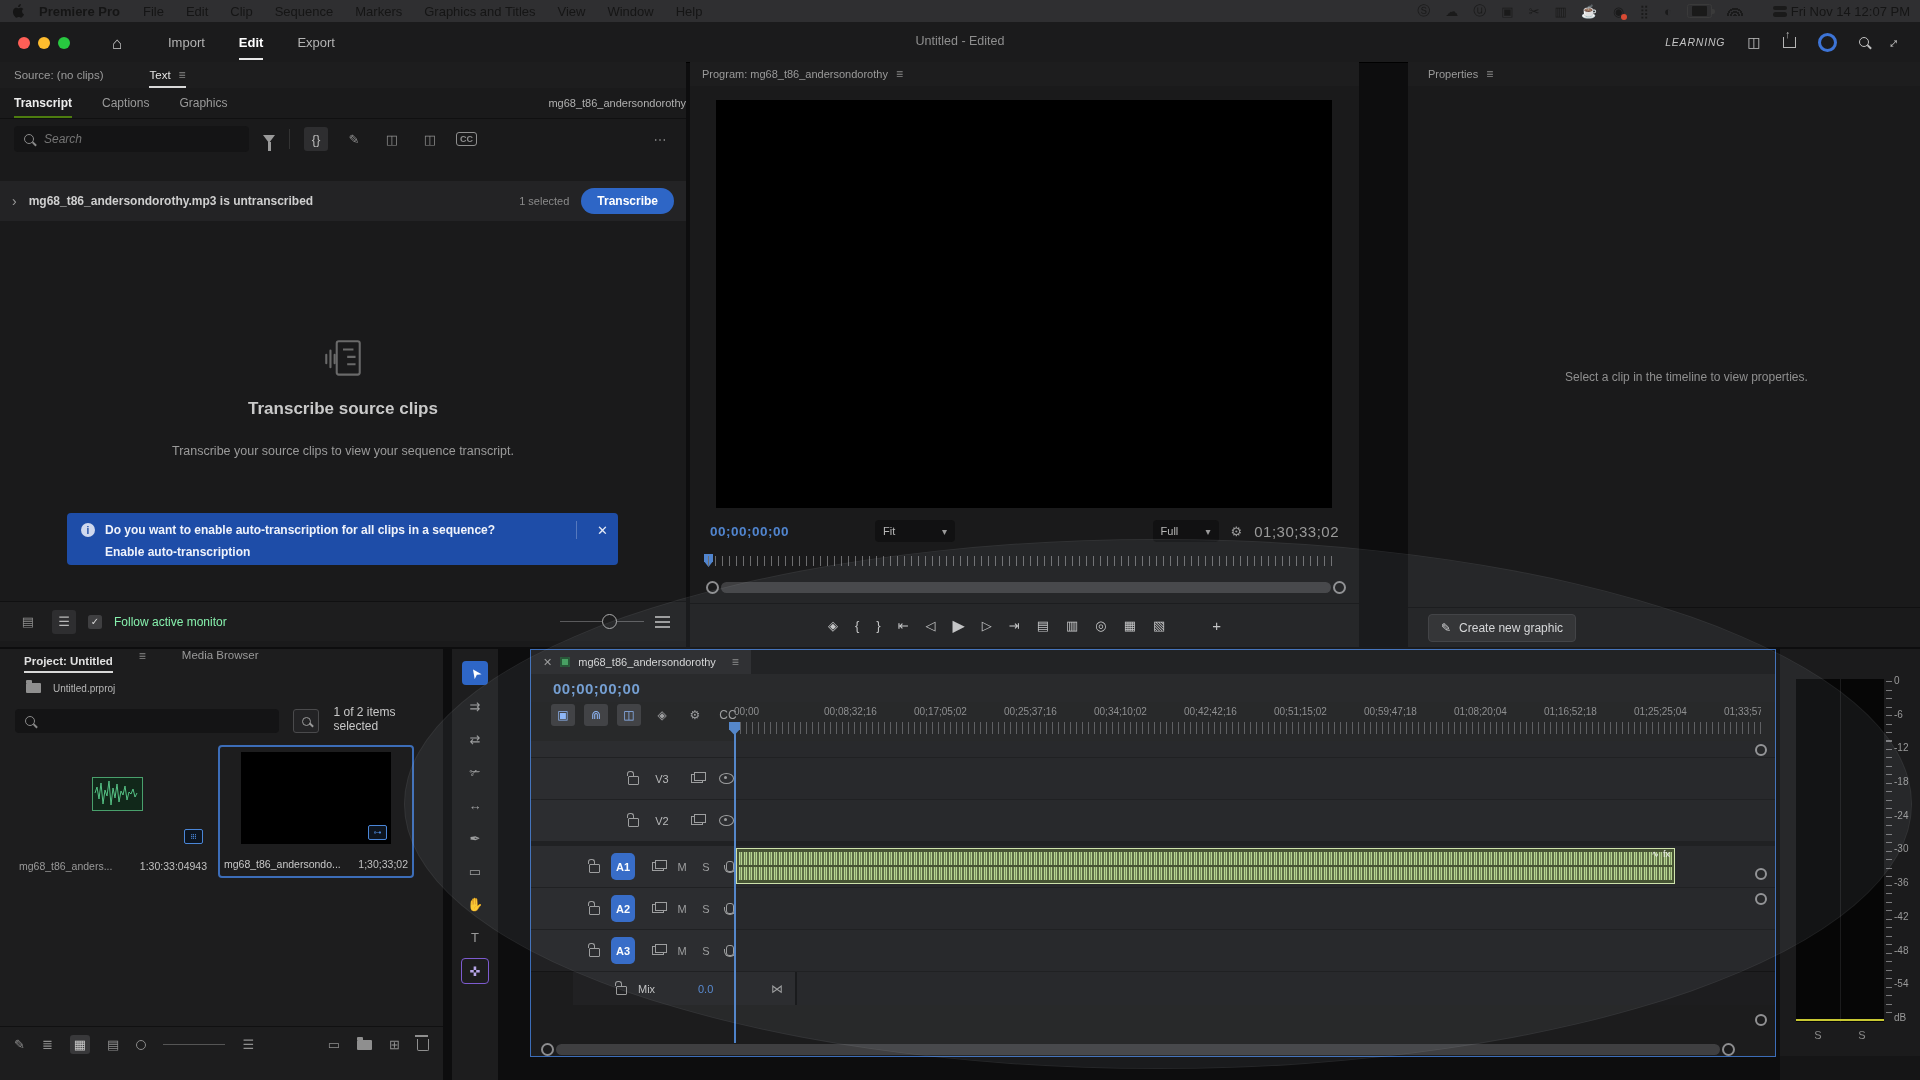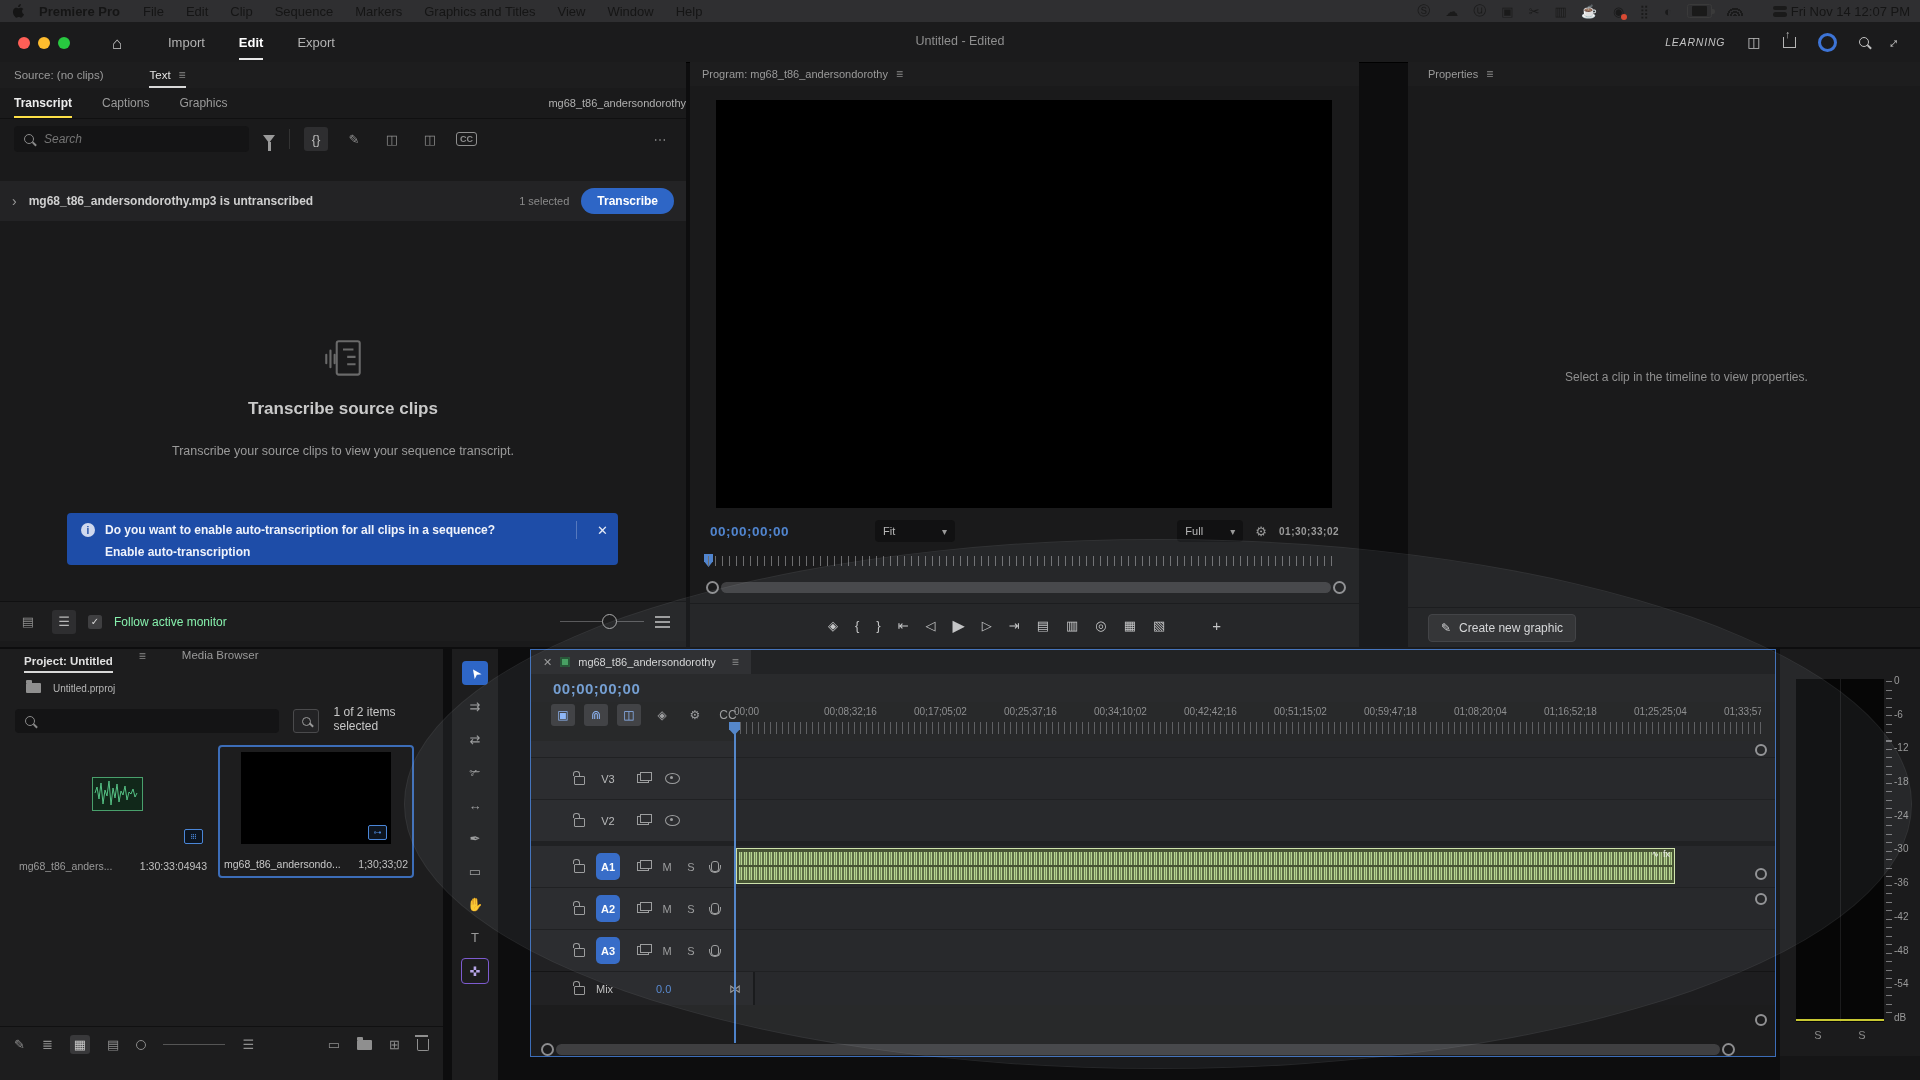--- a/index.html
+++ b/index.html
@@ -46,21 +46,21 @@
   
   .panel{position:absolute;background:#1d1d1e;}
   .ptitle{font-size:11px;color:#9a9a9a;}
   .hamb{color:#8a8a8a;font-size:12px;margin-left:8px;}
 
   
   #text-panel{left:0;top:62px;width:686px;height:585px;background:#1a1a1b;}
   #tp-tabs{height:26px;display:flex;align-items:center;padding-left:14px;background:#1d1d1e;font-size:11.5px;color:#9a9a9a;gap:46px;}
   #tp-tabs .on{color:#e2e2e2;border-bottom:2px solid #d8d8d8;padding:6px 0 4px;}
   #tp-subtabs{height:30px;display:flex;align-items:center;padding:0 0 0 14px;gap:30px;font-size:12px;color:#9a9a9a;border-bottom:1px solid #101011;}
-  #tp-subtabs .on{color:#ececec;font-weight:bold;border-bottom:2px solid #fde047;padding:8px 0 6px;}
+  #tp-subtabs .on{color:#ececec;font-weight:bold;border-bottom:2px solid #4d7c0f;padding:8px 0 6px;}
   #tp-clipref{margin-left:auto;font-size:11px;color:#b0b0b0;white-space:nowrap;overflow:hidden;max-width:170px;}
   #tp-toolbar{height:40px;display:flex;align-items:center;padding:0 14px;gap:14px;}
   .searchbox{display:flex;align-items:center;gap:8px;background:#141415;border-radius:4px;height:26px;padding:0 10px;color:#8a8a8a;}
   .searchbox input{background:transparent;border:none;outline:none;color:#bbb;font-size:12px;font-style:italic;width:150px;font-family:inherit;}
   .funnel{width:0;height:0;border-left:6px solid transparent;border-right:6px solid transparent;border-top:8px solid #9a9a9a;position:relative;display:inline-block;}
   .funnel::after{content:'';position:absolute;left:-1.5px;top:-1px;width:3px;height:9px;background:#9a9a9a;}
   .vdiv{width:1px;height:20px;background:#333;}
   .tbtn{min-width:24px;height:24px;display:flex;align-items:center;justify-content:center;color:#8f8f8f;font-size:13px;border-radius:3px;}
   .tbtn.on{background:#2e2e30;color:#b8b8b8;}
   .cc-chip{border:1.5px solid #8f8f8f;border-radius:3px;font-size:9px;font-weight:bold;padding:1px 3px;color:#8f8f8f;}
@@ -92,21 +92,21 @@
   #program-panel{left:690px;top:62px;width:669px;height:585px;background:#1a1a1b;}
   #pg-title{height:24px;display:flex;align-items:center;padding-left:12px;background:#1d1d1e;}
   #pg-video{position:absolute;left:26px;top:38px;width:616px;height:408px;background:#000;}
   #pg-tc-row{position:absolute;left:0;top:455px;width:669px;height:28px;display:flex;align-items:center;padding:0 20px;box-sizing:border-box;}
   .tc-blue{color:#5185cf;font-weight:bold;font-size:13.5px;letter-spacing:.5px;}
   .dropdown{background:#111112;border-radius:4px;height:22px;display:flex;align-items:center;justify-content:space-between;color:#b8b8b8;font-size:11px;padding:0 8px;box-sizing:border-box;}
   .dd-caret{font-size:10px;color:#9a9a9a;margin-left:8px;}
   #pg-fit{width:80px;margin-left:86px;}
   #pg-full{width:66px;margin-left:auto;}
   .wrench{font-size:13px;color:#9a9a9a;margin:0 12px;}
-  .tc-dur{color:#9a9a9a;font-weight:bold;font-size:10px;letter-spacing:.5px;}
+  .tc-dur{color:#9a9a9a;font-weight:normal;font-size:15px;letter-spacing:.5px;}
   .ruler-ticks{background:repeating-linear-gradient(90deg,#6d6d6f 0 1px,transparent 1px 7px);}
   #pg-ruler{position:absolute;left:18px;top:494px;width:630px;height:10px;}
   #pg-ph{position:absolute;left:14px;top:492px;width:9px;height:13px;background:#5185cf;clip-path:polygon(0 0,100% 0,100% 55%,50% 100%,0 55%);}
   #pg-scroll{position:absolute;left:16px;top:518px;width:640px;height:14px;display:flex;align-items:center;}
   .knob{width:13px;height:13px;border-radius:50%;border:2px solid #8d8d8f;background:#1a1a1b;box-sizing:border-box;flex:none;}
   .sbar{flex:1;height:11px;background:#3f3f41;border-radius:6px;margin:0 2px;}
   #pg-sep{position:absolute;left:0;top:541px;width:669px;height:1px;background:#101011;}
   #pg-transport{position:absolute;left:0;top:546px;width:669px;height:34px;display:flex;align-items:center;justify-content:center;gap:17px;color:#c4c4c4;}
   #pg-transport span{font-size:13px;}
   #pg-transport .big{font-size:16px;}
@@ -165,21 +165,21 @@
   .tlb{width:24px;height:22px;display:flex;align-items:center;justify-content:center;border-radius:3px;color:#9a9a9a;font-size:12px;}
   .tlb.on{background:#39393b;color:#8ab4f8;}
   #tl-ruler-labels{position:absolute;left:203px;top:56px;right:14px;display:flex;overflow:hidden;}
   #tl-ruler-labels span{width:90px;flex:none;font-size:10px;color:#8a8a8a;white-space:nowrap;}
   #tl-ruler-ticks{position:absolute;left:203px;top:72px;right:14px;height:12px;
      background:repeating-linear-gradient(90deg,#58585a 0 1px,transparent 1px 6px);}
   #tl-tracks{position:absolute;left:0;top:91px;width:1244px;}
   .trk{display:flex;height:41px;border-bottom:1px solid #141415;}
   .trk.sp{height:16px;}
   .trk.mix{height:33px;border-bottom:none;}
-  .trk-h{width:203px;flex:none;display:flex;align-items:center;background:#212123;padding-left:43px;box-sizing:border-box;gap:0;}
+  .trk-h{width:203px;flex:none;display:flex;align-items:center;background:#212123;padding-left:43px;box-sizing:border-box;gap:0;justify-content:flex-end;}
   .trk-c{flex:1;background:#1d1d1f;border-left:2px solid #0d0d0e;position:relative;}
   .lock{width:9px;height:7px;border:1.5px solid #9a9a9a;border-radius:1px;position:relative;display:inline-block;margin-top:4px;flex:none;}
   .lock::before{content:'';position:absolute;left:-2px;top:-6px;width:5px;height:4px;border:1.5px solid #9a9a9a;border-bottom:none;border-radius:3px 3px 0 0;}
   .trk-badge{width:24px;height:27px;background:#2e66c6;border-radius:5px;color:#fff;font-size:11px;font-weight:bold;display:flex;align-items:center;justify-content:center;margin-left:11px;flex:none;}
   .trk-name{width:24px;text-align:center;color:#b8b8b8;font-size:11px;margin-left:11px;flex:none;}
   .src-ic{width:10px;height:7px;border:1px solid #9a9a9a;position:relative;margin-left:17px;flex:none;}
   .src-ic::before{content:'';position:absolute;left:2px;top:-3px;width:10px;height:7px;border:1px solid #9a9a9a;background:#212123;}
   .eye{width:13px;height:9px;border:1.5px solid #9a9a9a;border-radius:50%;position:relative;margin-left:16px;flex:none;}
   .eye::after{content:'';position:absolute;left:3.5px;top:2px;width:3px;height:3px;border-radius:50%;background:#9a9a9a;}
   .ms{width:12px;text-align:center;color:#9a9a9a;font-size:11px;margin-left:12px;flex:none;}
@@ -593,21 +593,21 @@
             <span class="lock"></span>
             <span class="trk-badge">A3</span>
             <span class="src-ic"></span>
             <span class="ms">M</span>
             <span class="ms">S</span>
             <span class="mic"></span>
           </div>
         <div class="trk-c"></div>
       </div>
       <div class="trk mix">
-        <div class="trk-h" style="width:222px;">
+        <div class="trk-h" style="width:222px;margin-left:42px;">
             <span class="lock"></span>
             <span class="mix-name">Mix</span>
             <span class="mix-val">0.0</span>
             <span class="bowtie">⋈</span>
           </div>
         <div class="trk-c"></div>
       </div>
     </div>
 
     <span class="vknob" style="top:94px;"></span>

